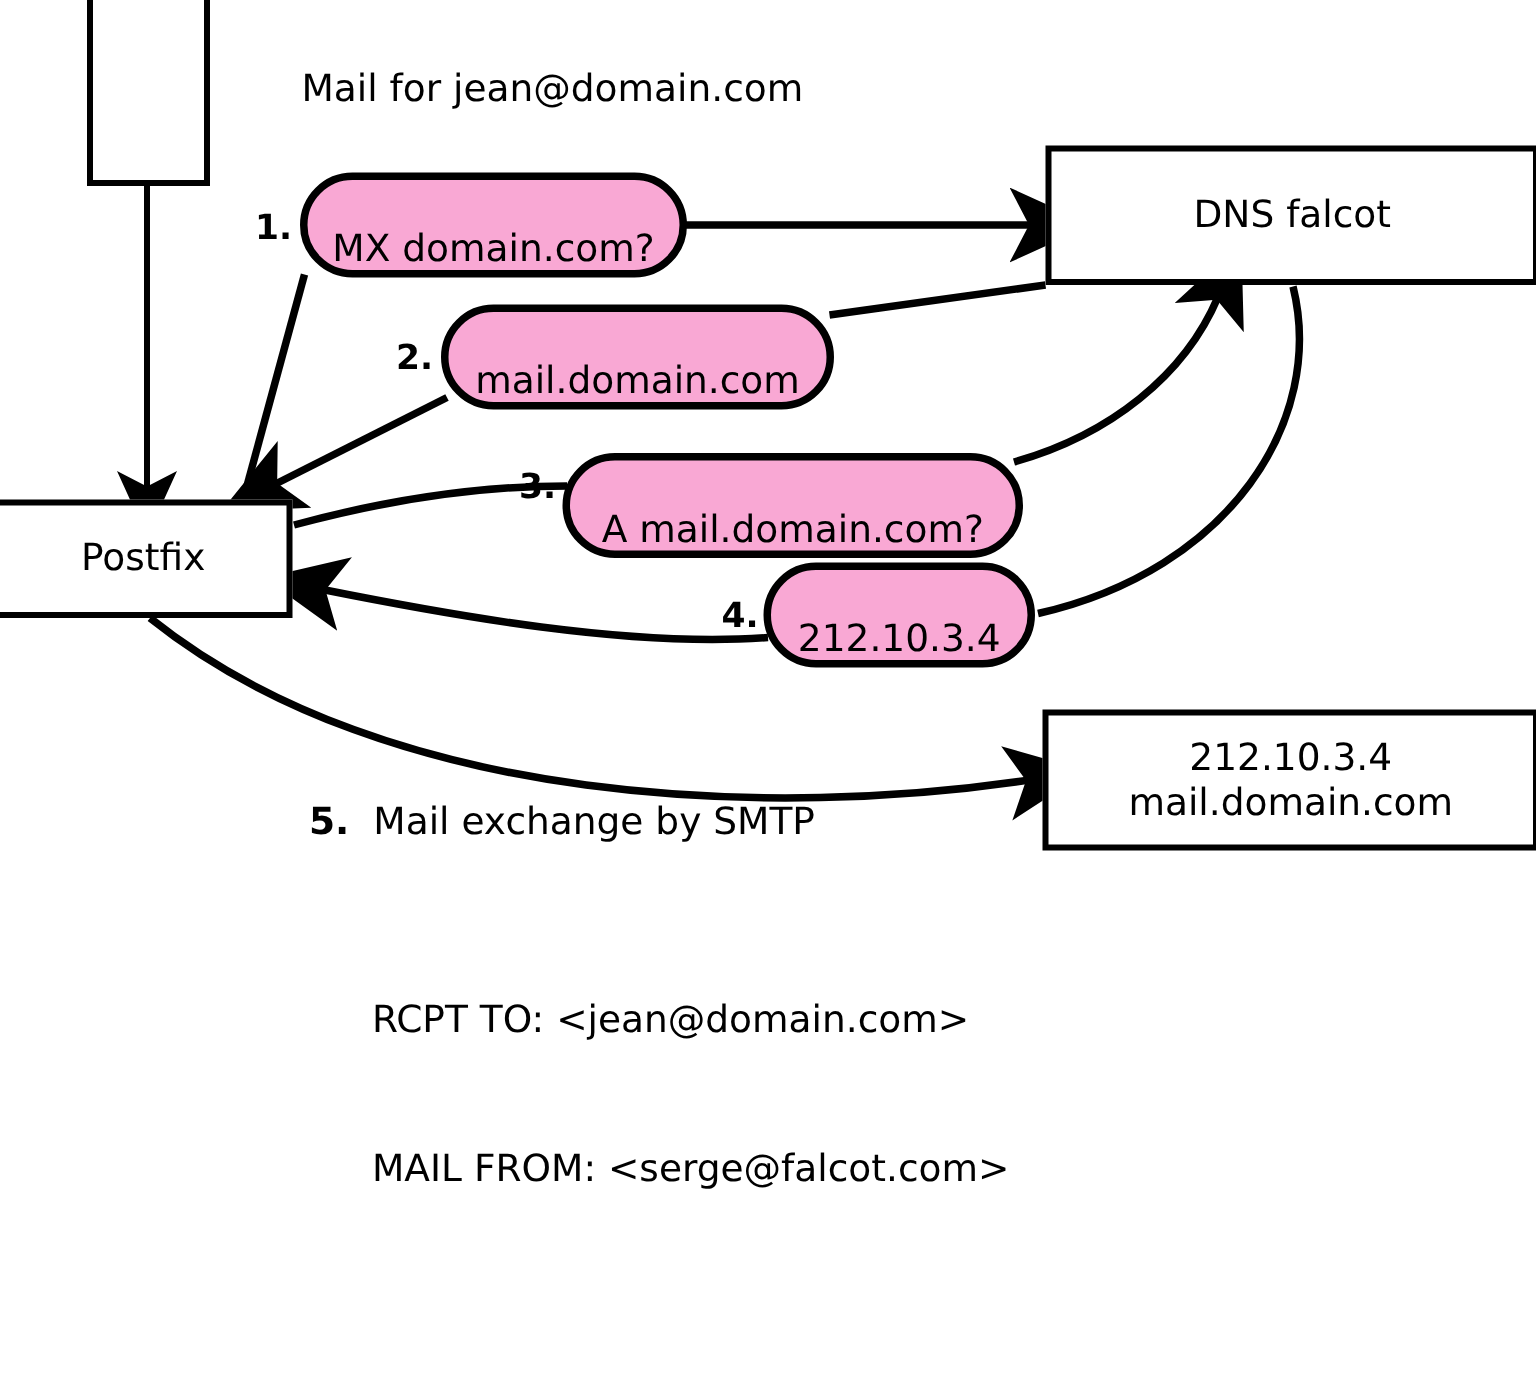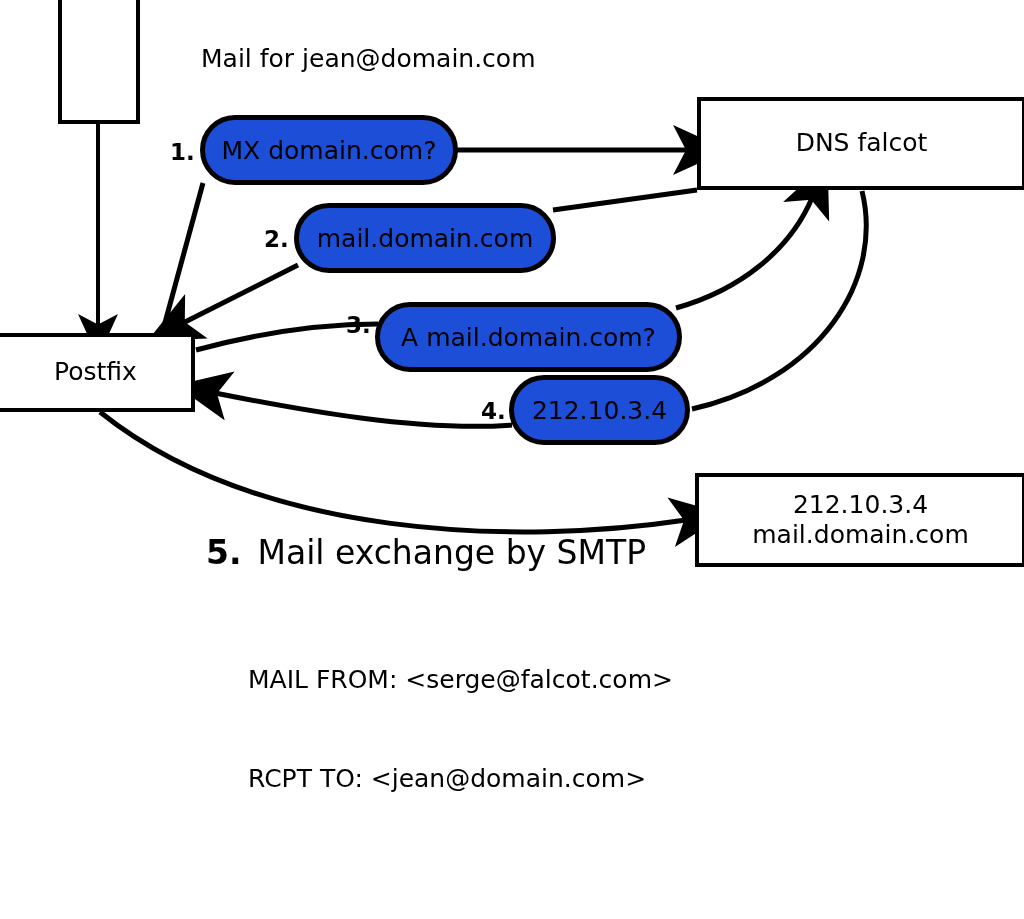--- a/index.html
+++ b/index.html
@@ -34,45 +34,45 @@
     align-items: center;
     justify-content: center;
     text-align: center;
     font-size: 25px;
     line-height: 1.22;
     z-index: 3;
   }
   .bubble {
     position: absolute;
     box-sizing: border-box;
-    background: #1d4ed8;
+    background: #f9a8d4;
     border: 5px solid #000000;
     border-radius: 999px;
     display: flex;
-    align-items: center;
+    align-items: flex-end;
     justify-content: center;
     font-size: 25px;
     white-space: nowrap;
     z-index: 4;
   }
   .step-num {
     position: absolute;
     font-size: 23px;
     font-weight: bold;
     z-index: 5;
   }
   .free-text {
     position: absolute;
     font-size: 25px;
     white-space: nowrap;
     z-index: 5;
   }
   .smtp-label {
     position: absolute;
-    font-size: 33px;
+    font-size: 25px;
     white-space: nowrap;
     z-index: 5;
   }
   .smtp-label b {
     font-weight: bold;
   }
   .transcript {
     position: absolute;
     font-size: 25px;
     line-height: 33px;
@@ -146,22 +146,22 @@
   <div class="step-num" style="left:481px; top:398px;">4.</div>
   <div class="bubble" style="left:509px; top:375px; width:181px; height:70px;">
     <span>212.10.3.4</span>
   </div>
 
   <div class="smtp-label" style="left:206px; top:533px;">
     <b>5.</b><span style="display:inline-block;width:16px;"></span><span>Mail exchange by SMTP</span>
   </div>
 
   <div class="transcript" style="left:248px; top:597px;">
+    <div>RCPT TO: &lt;jean@domain.com&gt;</div>
     <div>MAIL FROM: &lt;serge@falcot.com&gt;</div>
-    <div>RCPT TO: &lt;jean@domain.com&gt;</div>
     
     
     
     
     
     
     
   </div>
 
 </div>

